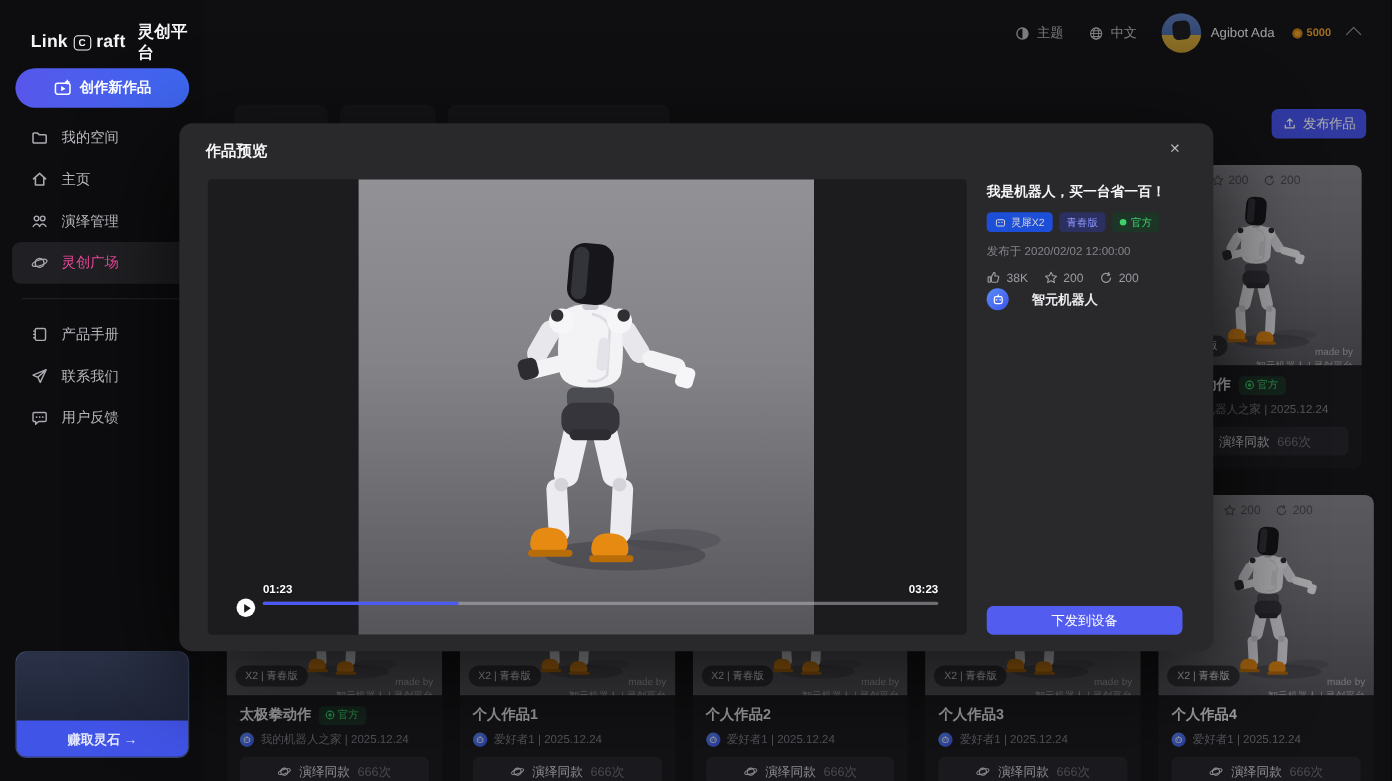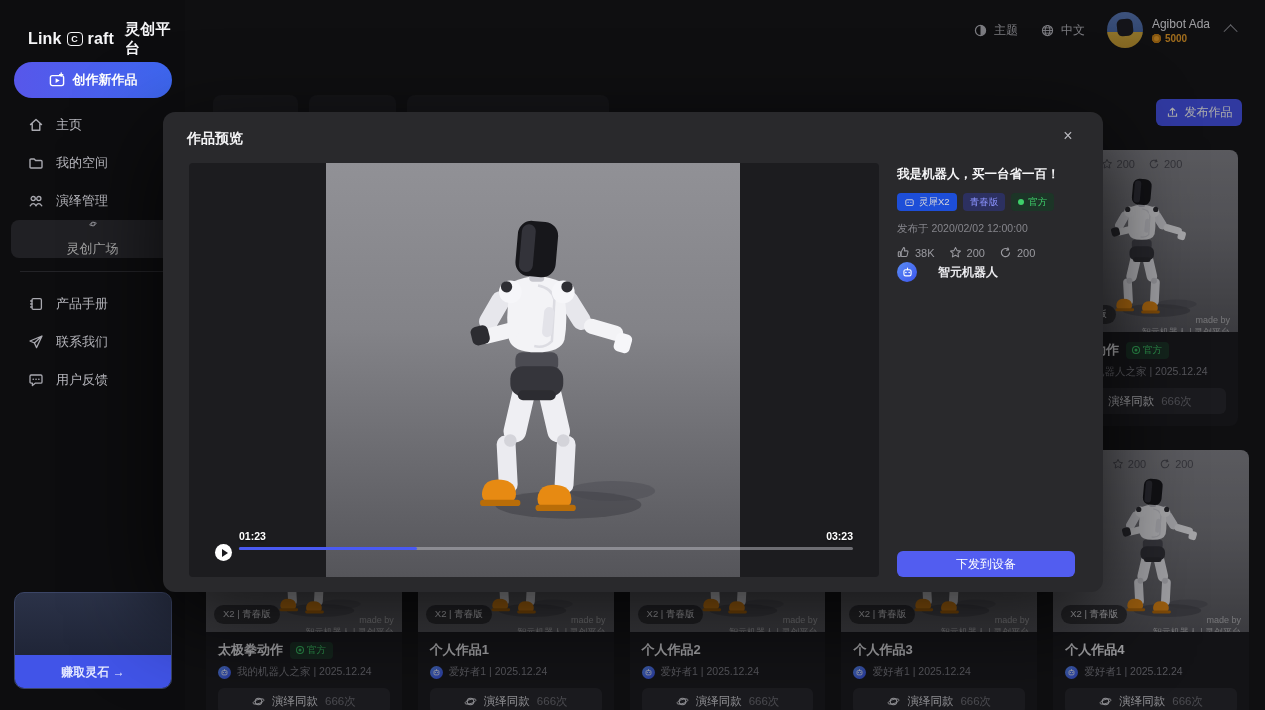--- a/index.html
+++ b/index.html
@@ -18,41 +18,41 @@
   .brand .c-box { display:inline-flex; align-items:center; justify-content:center; width:16px; height:14px;
            border:1.6px solid #f5f5f7; border-radius:4px; font-size:9px; font-weight:700; margin:0 1px; }
   .brand .cn { margin-left:7px; font-size:15px; font-weight:600; }
   .create-btn { position:absolute; left:14px; top:62px; width:158px; height:36px; border:none; border-radius:18px;
            background:linear-gradient(90deg,#5757ea,#3e68f2); color:#fff; font-size:13px; font-weight:600;
            display:flex; align-items:center; justify-content:center; gap:8px; cursor:pointer;
            font-family:"Liberation Sans", sans-serif; }
   .nav { position:absolute; left:0; top:106px; width:185px; }
   .nav-item { height:38px; margin:0 11px; padding:0 17px; border-radius:8px; display:flex; align-items:center; gap:12px;
            color:#b9b9bf; font-size:13px; cursor:pointer; }
-  .nav-item.active { background:#202024; color:#a3a3a3;flex-direction:column; }
+  .nav-item.active { background:#202024; color:#ec4899; }
   .nav-item .ic { color:#a9a9b0; }
   .nav-divider { height:1px; background:#232327; margin:13px 20px; }
   .promo { position:absolute; left:14px; top:592px; width:158px; height:97px; border-radius:10px; overflow:hidden;
            border:1px solid #3b4566; background:linear-gradient(180deg,#2b3248,#191e2e); }
   .promo-top { padding:12px 12px 0 12px; }
   .promo-title { display:flex; align-items:center; gap:6px; font-size:12px; font-weight:700; color:#eceef5; }
   .promo-sub { margin-top:7px; font-size:11px; color:#8f97ad; }
   .promo-btn { position:absolute; left:-1px; right:-1px; bottom:-1px; height:34px; border:none; background:#4154e8;
            color:#e6eaff; font-size:12px; font-weight:600; cursor:pointer; font-family:"Liberation Sans", sans-serif; }
 
   
   .topbar { position:absolute; left:185px; top:0; right:0; height:60px; display:flex; align-items:center;
            justify-content:flex-end; gap:22px; padding-right:28px; z-index:5; }
   .top-link { display:flex; align-items:center; gap:6px; font-size:12px; color:#b9b9bf; cursor:pointer; }
   .userbox { display:flex; align-items:center; gap:9px; cursor:pointer; }
   .avatar { width:36px; height:36px; border-radius:50%; overflow:hidden; position:relative;
            background:linear-gradient(180deg,#5a7ab8 0%,#4a6aa8 55%,#d2a93c 55%,#c59a30 100%); }
   .avatar::after { content:""; position:absolute; left:10px; top:7px; width:16px; height:17px; border-radius:5px;
            background:#1c1c22; transform:rotate(-6deg); }
-  .user-meta { display:flex; flex-direction:column; gap:2px; }
+  .user-meta { display:flex; flex-direction:row; gap:16px; }
   .user-name { font-size:12px; color:#ececf0; }
   .user-coins { display:flex; align-items:center; gap:4px; font-size:10px; font-weight:700; color:#f0a227; }
   .coin-dot { width:9px; height:9px; border-radius:50%; background:#f0a227; box-shadow:inset 0 0 0 2px #c87f12; display:inline-block; }
   .chevron { width:10px; height:10px; border-left:1.6px solid #9a9aa0; border-top:1.6px solid #9a9aa0;
            transform:rotate(45deg) translateY(2px); margin-left:8px; }
 
   
   .main { position:absolute; left:185px; top:60px; right:0; bottom:0; z-index:1; }
   .tabs { position:absolute; left:28px; top:2px; display:flex; align-items:center; gap:10px; }
   .tab { padding:7px 17px; font-size:13px; color:#8b8b91; border-radius:8px; cursor:pointer; white-space:nowrap; }
@@ -257,29 +257,29 @@
     </div>
     <button class="create-btn">
       <svg class="ic" width="16" height="16" viewBox="0 0 16 16">
           <use href="#sym-create"></use>
         </svg>
       <span>创作新作品</span>
     </button>
     <nav class="nav">
       <div class="nav-item">
         <svg class="ic" width="16" height="16" viewBox="0 0 16 16">
+            <use href="#sym-folder"></use>
+          </svg>
+        <span>我的空间</span>
+      </div>
+      <div class="nav-item">
+        <svg class="ic" width="16" height="16" viewBox="0 0 16 16">
             <use href="#sym-home"></use>
           </svg>
         <span>主页</span>
-      </div>
-      <div class="nav-item">
-        <svg class="ic" width="16" height="16" viewBox="0 0 16 16">
-            <use href="#sym-folder"></use>
-          </svg>
-        <span>我的空间</span>
       </div>
       <div class="nav-item">
         <svg class="ic" width="16" height="16" viewBox="0 0 16 16">
             <use href="#sym-group"></use>
           </svg>
         <span>演绎管理</span>
       </div>
       <div class="nav-item active">
         <svg class="ic" width="16" height="16" viewBox="0 0 16 16">
             <use href="#sym-planet"></use>

